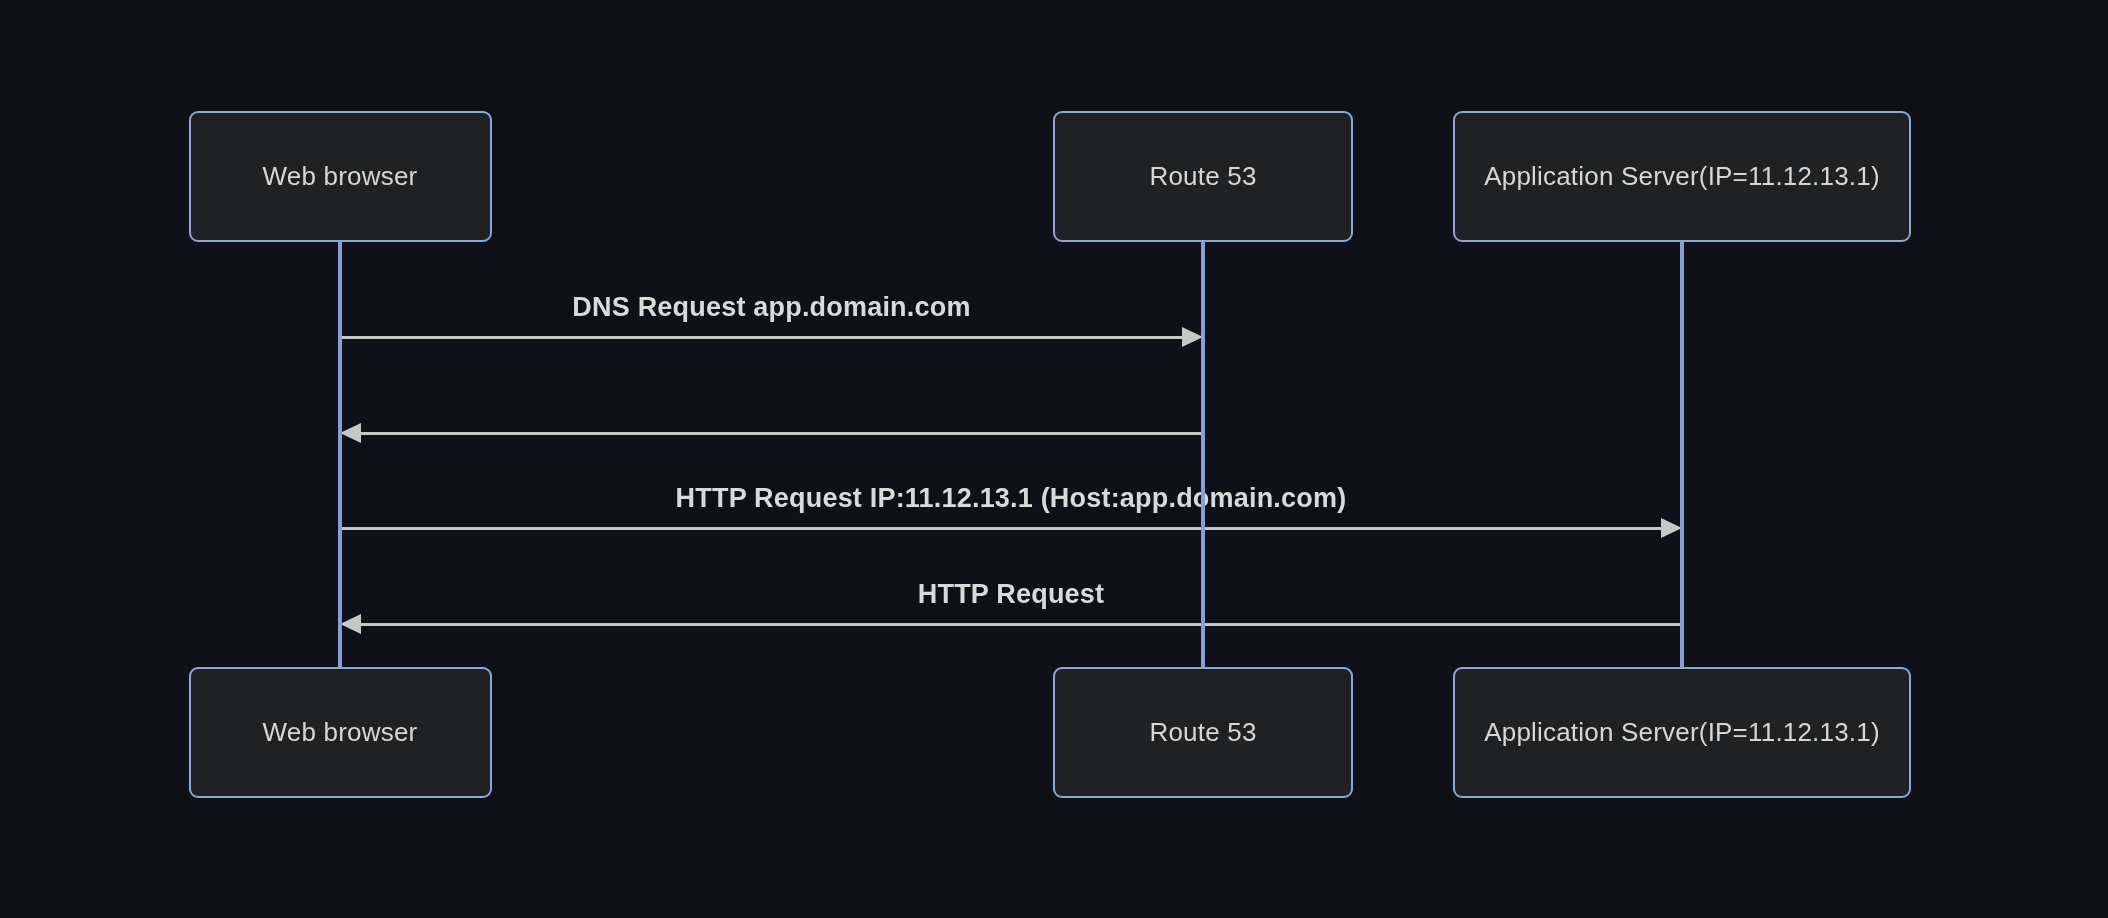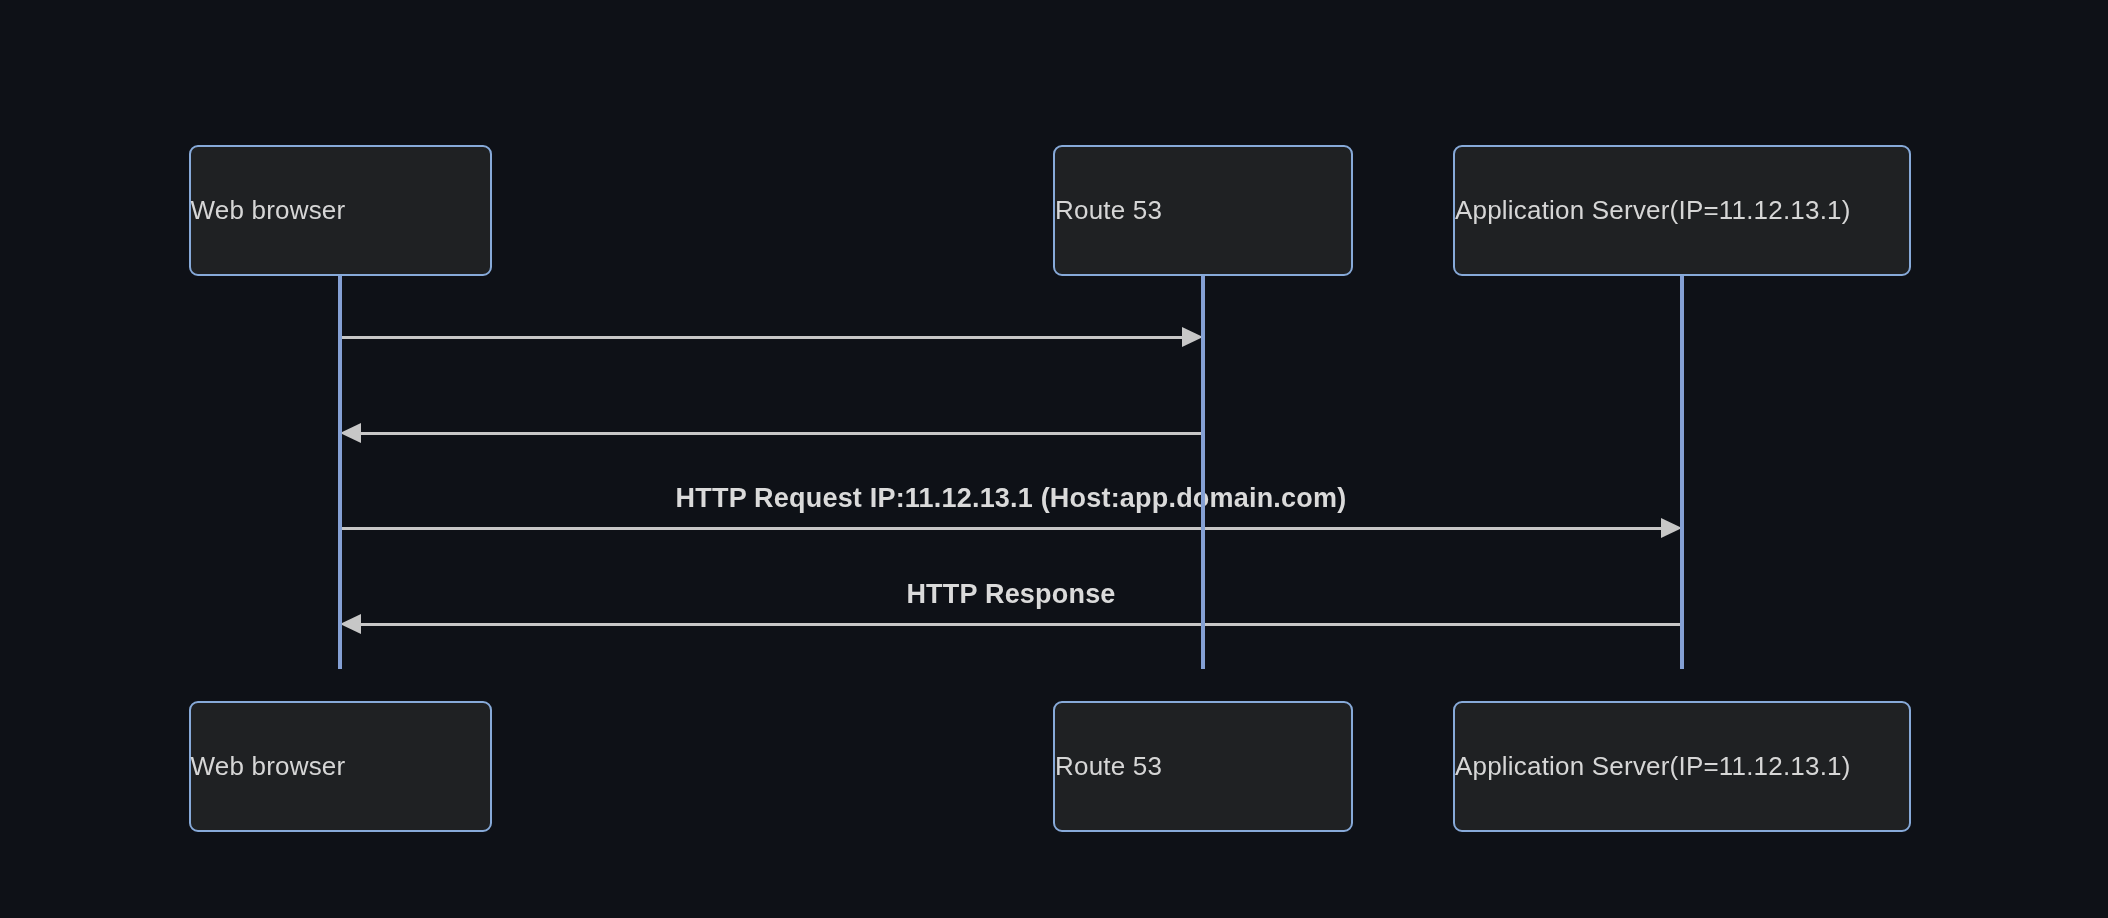--- a/index.html
+++ b/index.html
@@ -20,22 +20,22 @@
     height: 918px;
   }
   .actor-box {
     position: absolute;
     box-sizing: border-box;
     border-style: solid;
     border-width: 2px;
     border-radius: 9px;
     display: flex;
     align-items: center;
+    justify-content: center;
     z-index: 4;
-    margin-top: 34px;
   }
   .actor-label {
     font-size: 26px;
     letter-spacing: 0.2px;
     white-space: nowrap;
   }
   .lifeline {
     position: absolute;
     z-index: 3;
   }
@@ -92,21 +92,22 @@
     </div>
     <div class="lifeline" style="left: 1680px; top: 240px; width: 4px; height: 429px; background: rgb(132, 160, 212);"></div>
     <div class="actor-box" style="left: 1453px; top: 111px; width: 458px; height: 131px; background: rgb(31, 33, 35); border-color: rgb(135, 170, 217);">
       <span class="actor-label" style="color: rgb(214, 214, 214);">Application Server(IP=11.12.13.1)</span>
     </div>
     <div class="actor-box" style="left: 1453px; top: 667px; width: 458px; height: 131px; background: rgb(31, 33, 35); border-color: rgb(135, 170, 217);">
       <span class="actor-label" style="color: rgb(214, 214, 214);">Application Server(IP=11.12.13.1)</span>
     </div>
     <div class="msg-line" style="top: 335.5px; background: rgb(199, 199, 199); left: 340px; width: 846px;"></div>
     <div class="msg-head right" style="top: 327px; left: 1182px; border-left-color: rgb(199, 199, 199);"></div>
+    <div class="msg-label" style="left: 771.5px; top: 323px; color: rgb(218, 218, 218);">DNS Request app.domain.com</div>
     <div class="msg-line" style="top: 431.5px; background: rgb(199, 199, 199); left: 357px; width: 846px;"></div>
     <div class="msg-head left" style="top: 423px; left: 340px; border-right-color: rgb(199, 199, 199);"></div>
     <div class="msg-line" style="top: 526.5px; background: rgb(199, 199, 199); left: 340px; width: 1325px;"></div>
     <div class="msg-head right" style="top: 518px; left: 1661px; border-left-color: rgb(199, 199, 199);"></div>
     <div class="msg-label" style="left: 1011px; top: 514px; color: rgb(218, 218, 218);">HTTP Request IP:11.12.13.1 (Host:app.domain.com)</div>
     <div class="msg-line" style="top: 622.5px; background: rgb(199, 199, 199); left: 357px; width: 1325px;"></div>
     <div class="msg-head left" style="top: 614px; left: 340px; border-right-color: rgb(199, 199, 199);"></div>
-    <div class="msg-label" style="left: 1011px; top: 610px; color: rgb(218, 218, 218);">HTTP Response</div>
+    <div class="msg-label" style="left: 1011px; top: 610px; color: rgb(218, 218, 218);">HTTP Request</div>
   </div>
 
 </body></html>

